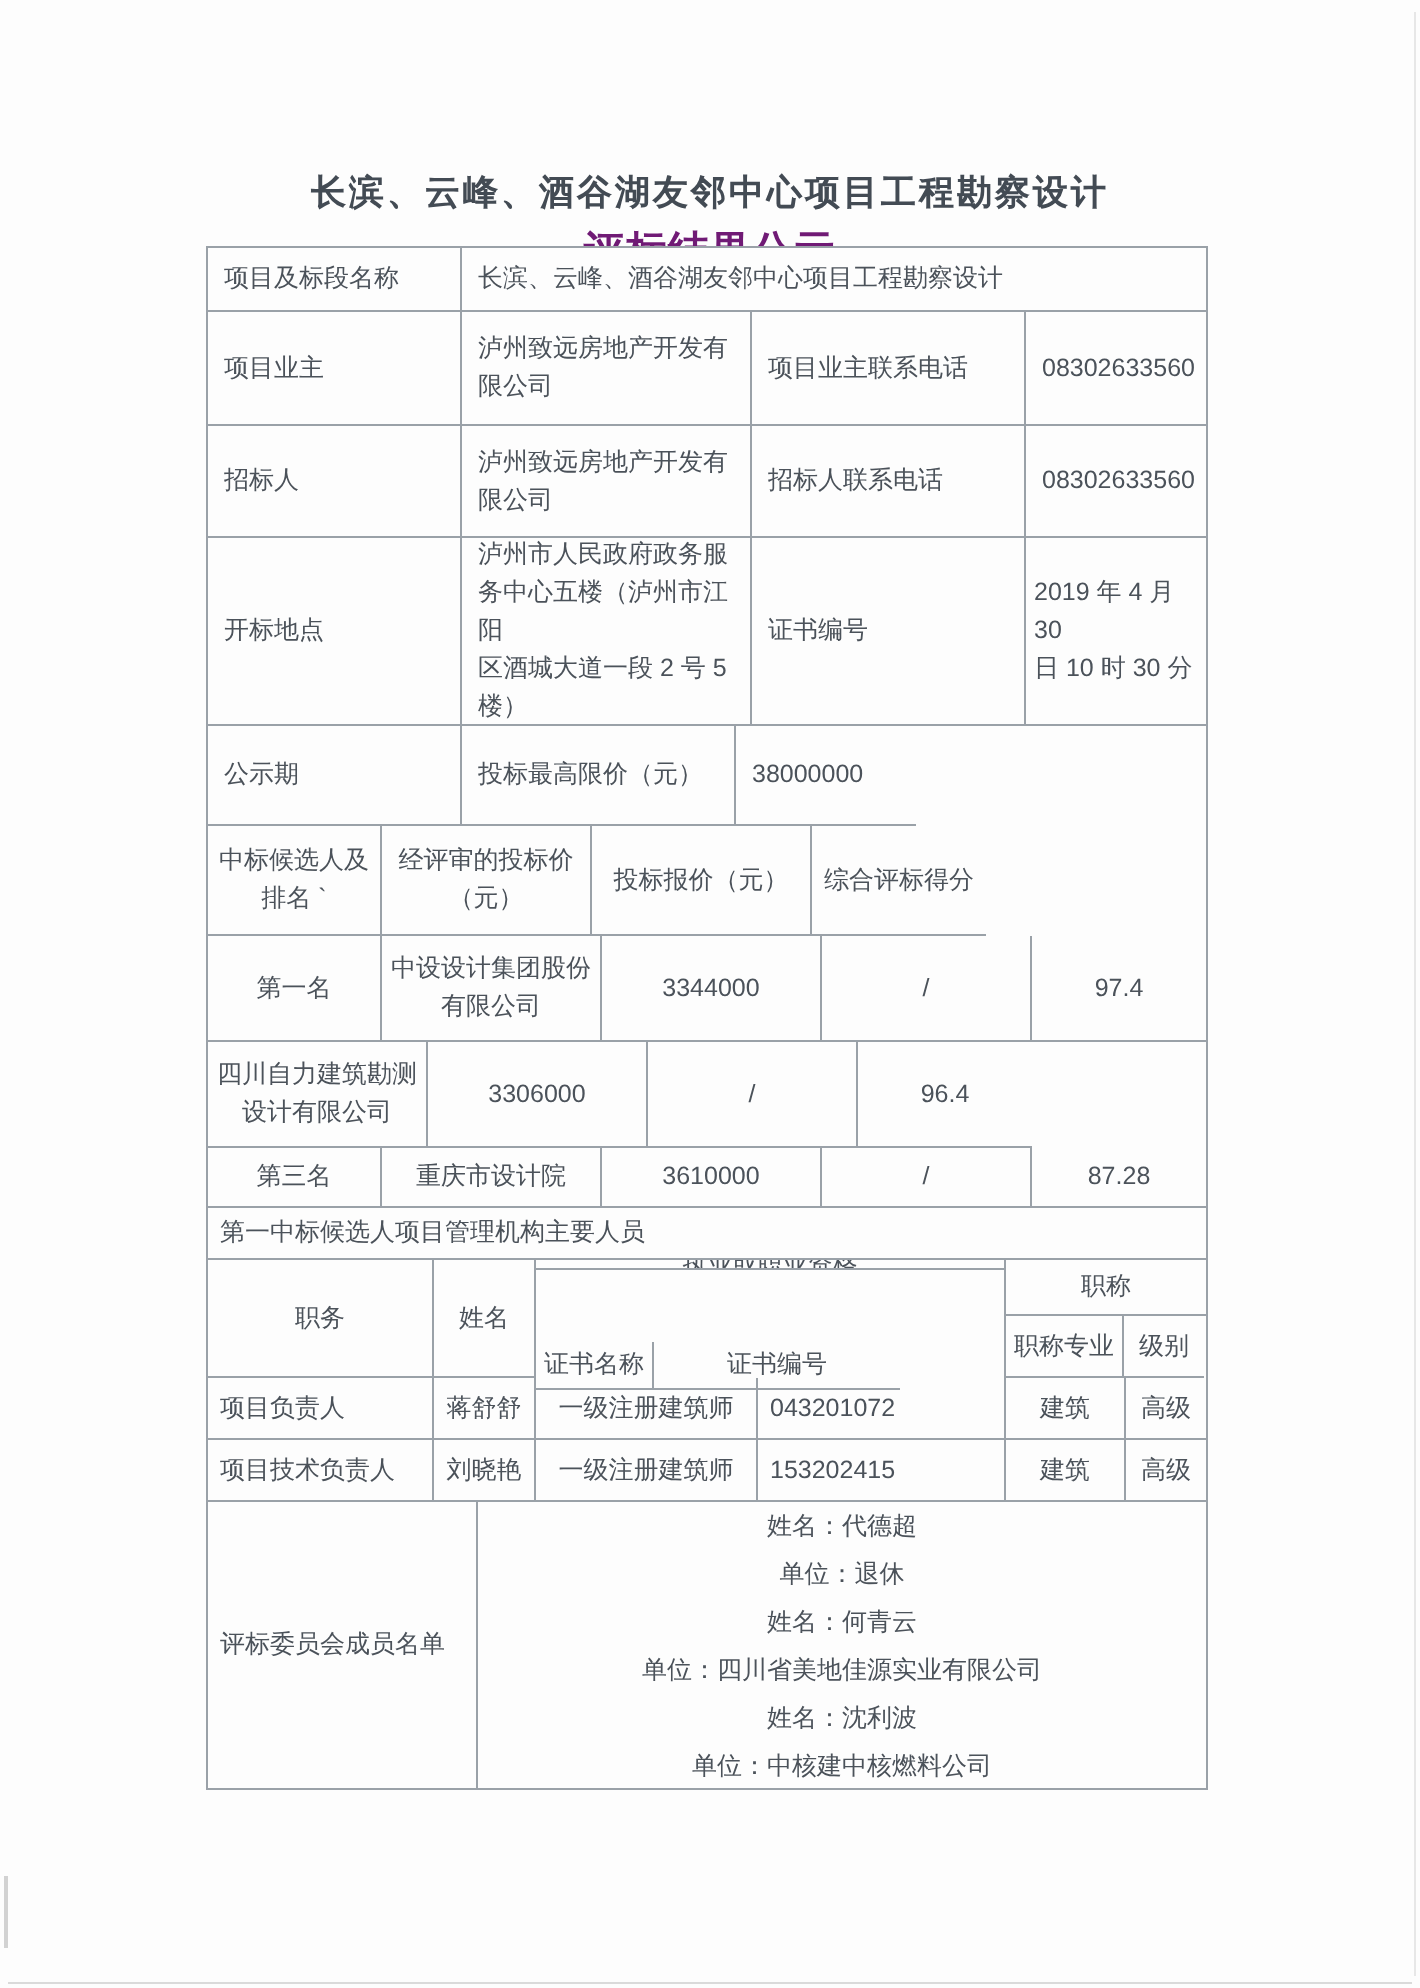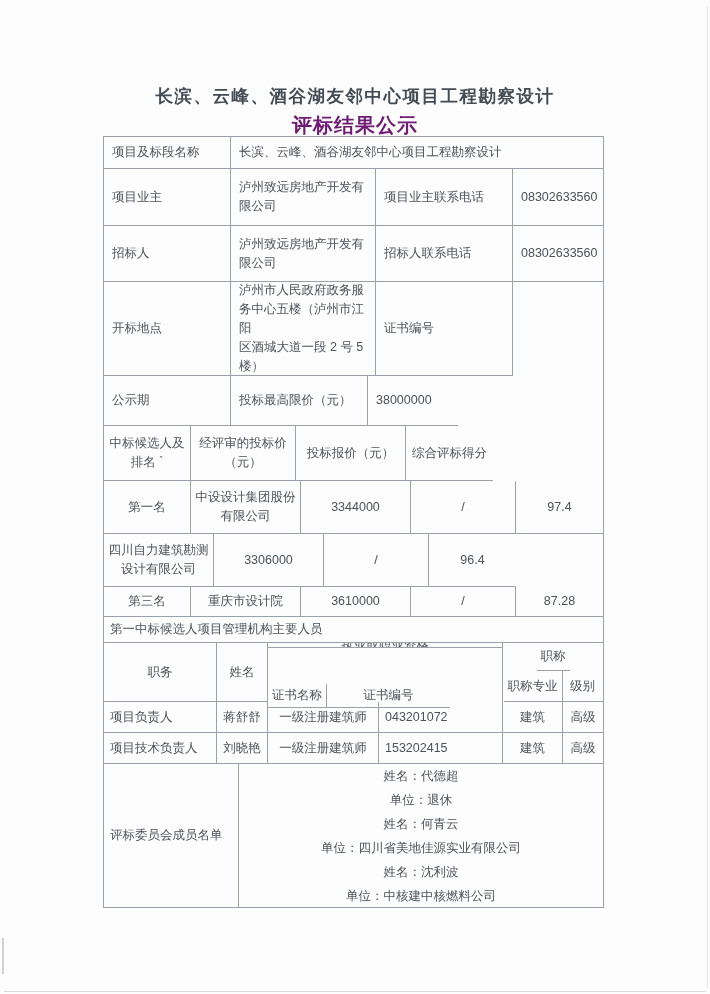--- a/index.html
+++ b/index.html
@@ -26,41 +26,41 @@
     text-align:center;font-size:17.5px;font-weight:600;
     letter-spacing:1.5px;color:#434b54;
   }
   .doc-subtitle{
     position:absolute;top:112px;left:0;width:100%;
     text-align:center;font-size:20px;font-weight:600;
     letter-spacing:1px;color:#701a75;
   }
 
   .doc-table{
-    position:absolute;left:103px;top:136px;
+    position:absolute;left:103px;top:123px;
     width:501px;box-sizing:border-box;
     border:1px solid var(--bc);
     background:var(--paper);
   }
   .row{display:flex;align-items:stretch;}
   .cell{
     box-sizing:border-box;
     border-right:1px solid var(--bc);
     border-bottom:1px solid var(--bc);
     display:flex;align-items:center;
     padding:2px 8px;
     color:var(--tc);font-size:12.5px;line-height:1.52;
     white-space:pre-line;
     overflow:hidden;
   }
   .cell.no-r{border-right:none;}
   .cell.no-b{border-bottom:none;}
   .center{justify-content:center;text-align:center;padding:2px 4px;}
   .colgroup{display:flex;flex-direction:column;box-sizing:border-box;border-right:1px solid var(--bc);}
-  .colgroup.no-r{border-right:none;align-items:center;}
+  .colgroup.no-r{border-right:none;}
   .colgroup .cell{width:auto;}
 
   
   .a1{width:127px;} .a2{width:145px;} .a3{width:137px;} .a4{width:90px;} .a234{width:372px;}
   
   .b1{width:87px;} .b2{width:110px;} .b3{width:110px;} .b4{width:105px;} .b5{width:87px;}
   
   .full{width:499px;font-family:Liberation Serif, serif;}
   
   .d1{width:113px;} .d2{width:51px;} .d3{width:111px;} .d4{width:124px;} .d5{width:60px;} .d6{width:40px;}
@@ -102,20 +102,22 @@
       <div class="cell a4 no-r">08302633560</div>
     </div>
 
     <div class="row" style="height:94px">
       <div class="cell a1">开标地点</div>
       <div class="cell a2">泸州市人民政府政务服
 务中心五楼（泸州市江阳
 区酒城大道一段 2 号 5
 楼）</div>
       <div class="cell a3">证书编号</div>
+      <div class="cell a4 no-r" style="padding:2px 4px">2019 年 4 月 30
+日 10 时 30 分</div>
     </div>
 
     <div class="row" style="height:50px">
       <div class="cell a1">公示期</div>
       <div class="cell a3">投标最高限价（元）</div>
       <div class="cell a4 no-r">38000000</div>
     </div>
 
     <div class="row" style="height:55px">
       <div class="cell b1 center">中标候选人及

